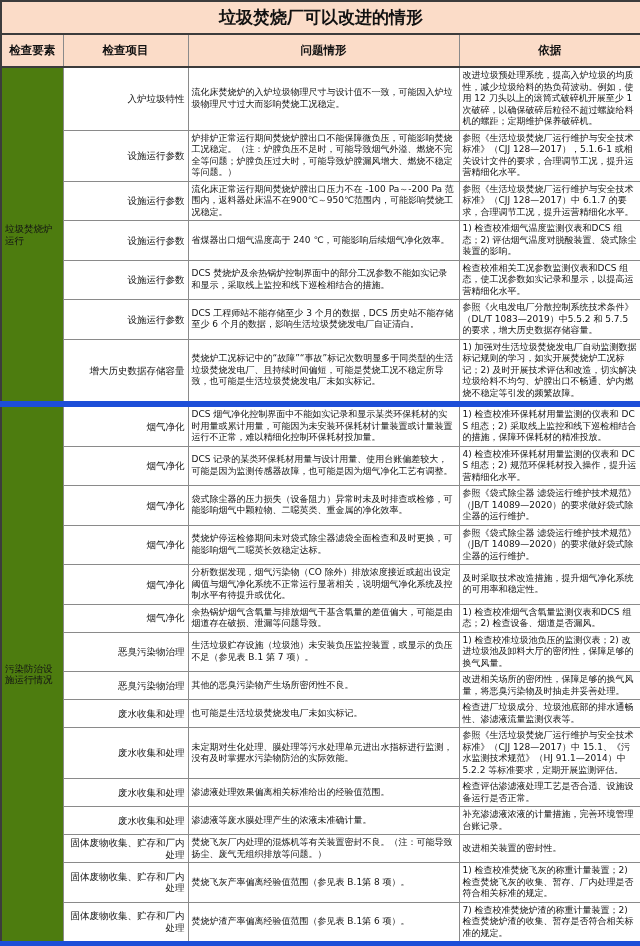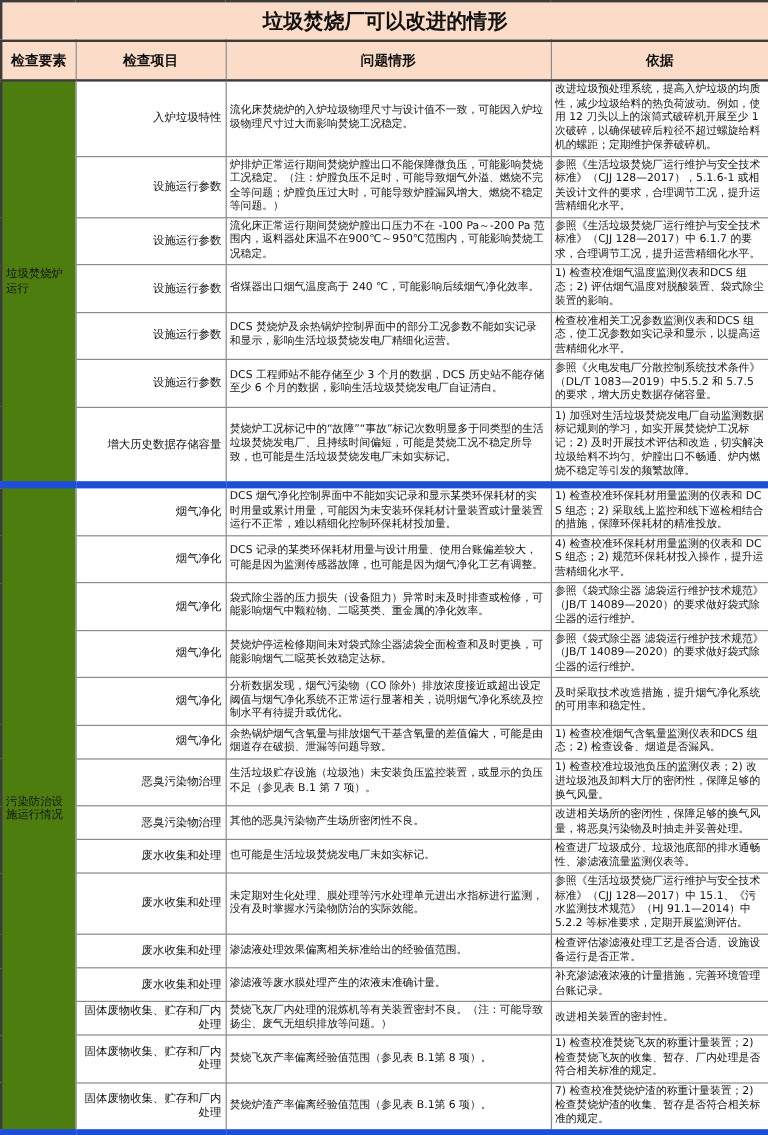--- a/index.html
+++ b/index.html
@@ -63,21 +63,21 @@
           <td class="cell problem">流化床正常运行期间焚烧炉膛出口压力不在 -100 Pa～-200 Pa 范围内，返料器处床温不在900℃～950℃范围内，可能影响焚烧工况稳定。</td>
           <td class="cell basis">参照《生活垃圾焚烧厂运行维护与安全技术标准》（CJJ 128—2017）中 6.1.7 的要求，合理调节工况，提升运营精细化水平。</td>
         </tr>
         <tr>
           <td class="cell item">设施运行参数</td>
           <td class="cell problem">省煤器出口烟气温度高于 240 ℃，可能影响后续烟气净化效率。</td>
           <td class="cell basis">1) 检查校准烟气温度监测仪表和DCS 组态；2) 评估烟气温度对脱酸装置、袋式除尘装置的影响。</td>
         </tr>
         <tr>
           <td class="cell item">设施运行参数</td>
-          <td class="cell problem">DCS 焚烧炉及余热锅炉控制界面中的部分工况参数不能如实记录和显示，影响生活垃圾焚烧发电厂精细化运营。</td>
+          <td class="cell problem">DCS 焚烧炉及余热锅炉控制界面中的部分工况参数不能如实记录和显示，采取线上监控和线下巡检相结合的措施。</td>
           <td class="cell basis">检查校准相关工况参数监测仪表和DCS 组态，使工况参数如实记录和显示，以提高运营精细化水平。</td>
         </tr>
         <tr>
           <td class="cell item">设施运行参数</td>
           <td class="cell problem">DCS 工程师站不能存储至少 3 个月的数据，DCS 历史站不能存储至少 6 个月的数据，影响生活垃圾焚烧发电厂自证清白。</td>
           <td class="cell basis">参照《火电发电厂分散控制系统技术条件》（DL/T 1083—2019）中5.5.2 和 5.7.5 的要求，增大历史数据存储容量。</td>
         </tr>
         <tr>
           <td class="cell item">增大历史数据存储容量</td>
           <td class="cell problem">焚烧炉工况标记中的“故障”“事故”标记次数明显多于同类型的生活垃圾焚烧发电厂、且持续时间偏短，可能是焚烧工况不稳定所导致，也可能是生活垃圾焚烧发电厂未如实标记。</td>

